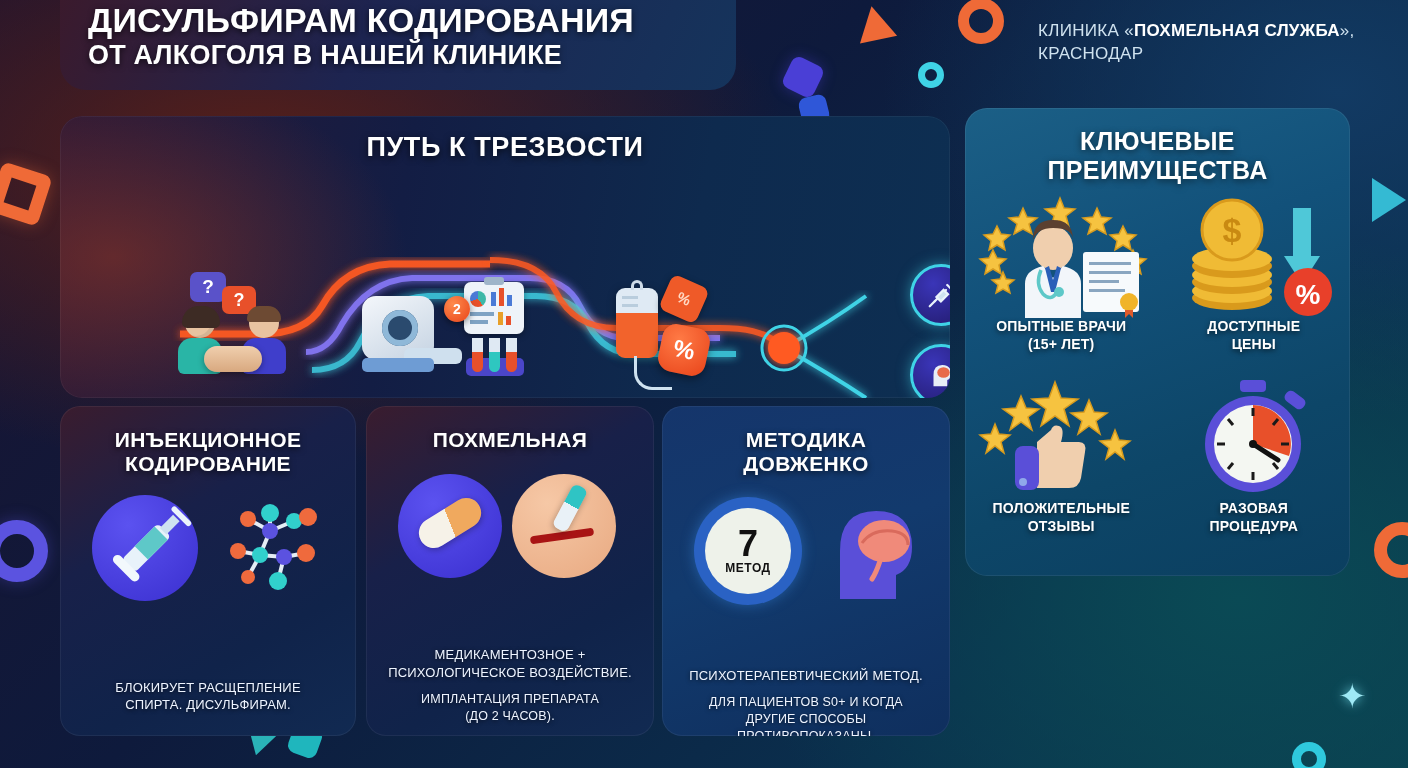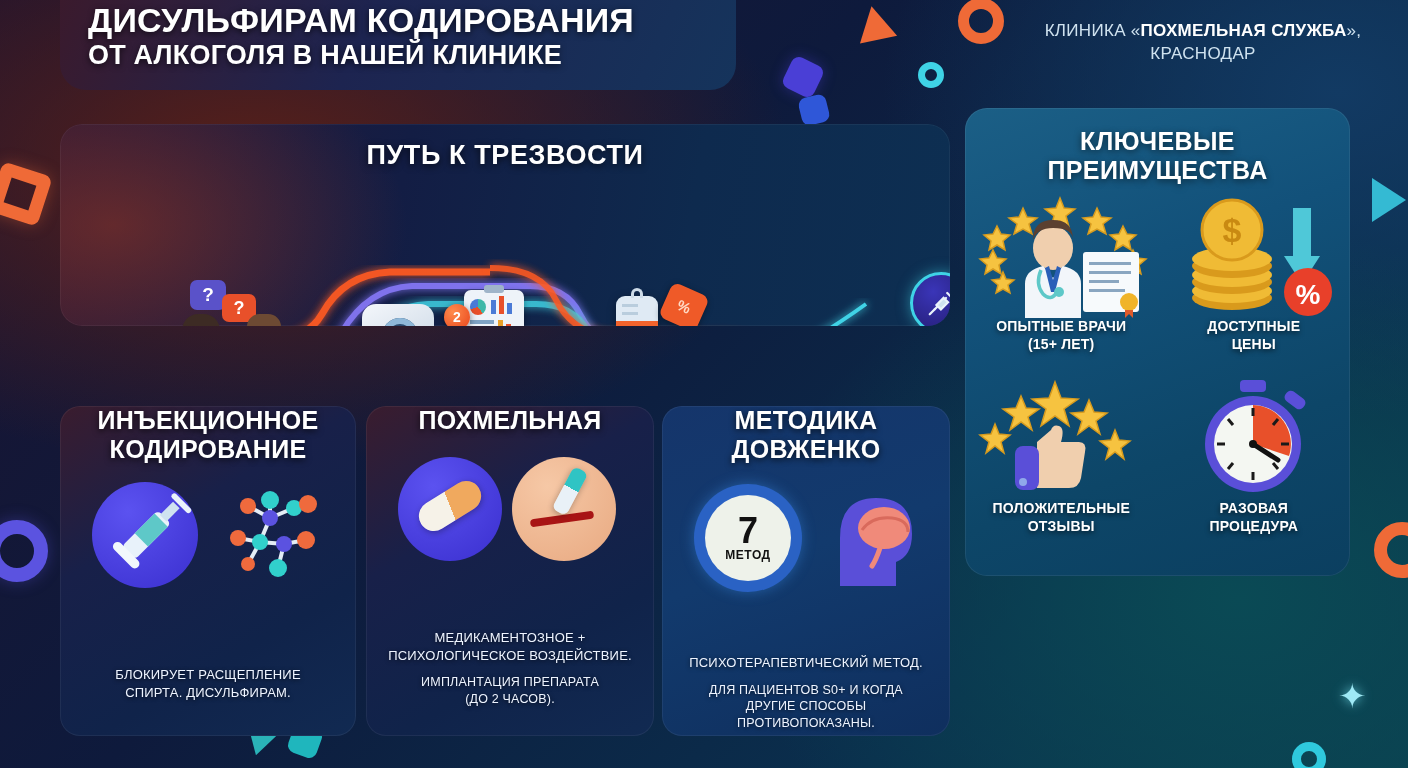--- a/index.html
+++ b/index.html
@@ -28,27 +28,27 @@
   .title-card {
     position:absolute; left:60px; top:-14px; width:676px; height:104px;
     background:linear-gradient(115deg,#3b1a2c 0%, #1d2450 45%, #15345c 100%);
     border-radius:0 0 26px 26px;
     padding:16px 0 0 28px;
   }
   .t1 { font-size:34px; font-weight:bold; color:#fff; letter-spacing:.2px;
         text-shadow:0 2px 6px rgba(0,0,0,.65); line-height:1.06; white-space:nowrap;}
   .t2 { font-size:27px; font-weight:bold; color:#fff; letter-spacing:.2px;
         text-shadow:0 2px 6px rgba(0,0,0,.65); line-height:1.1; margin-top:3px; white-space:nowrap;}
-  .brand { position:absolute; right:40px; top:20px; width:330px; text-align:center;
+  .brand { position:absolute; right:40px; top:20px; width:330px; 
            font-size:17px; color:#cfe2ef; line-height:1.35; letter-spacing:.3px;}
   .brand b { color:#fff; }
 
   
   .road {
-    position:absolute; left:60px; top:124px; width:890px; height:202px;
+    position:absolute; left:60px; top:116px; width:890px; height:282px;
     border-radius:22px;
     background:
       radial-gradient(420px 260px at 6% 50%, rgba(150,55,35,.55) 0%, rgba(150,55,35,0) 70%),
       linear-gradient(100deg,#2a1836 0%, #131d44 38%, #0e2a4e 70%, #0d2f52 100%);
     box-shadow:inset 0 0 0 1px rgba(255,255,255,.05);
     overflow:hidden;
   }
   .road-title { text-align:center; margin-top:16px; font-size:27px; font-weight:bold;
                 color:#fff; letter-spacing:.6px; text-shadow:0 2px 7px rgba(0,0,0,.7); }
   .badge { position:absolute; width:26px;height:26px;border-radius:50%;
@@ -57,21 +57,21 @@
            justify-content:center; box-shadow:0 2px 7px rgba(0,0,0,.5); }
 
   
   .card {
     position:absolute; top:406px; height:330px; border-radius:20px;
     background:linear-gradient(150deg,#3a1c2e 0%, #182049 35%, #10234a 70%, #112a52 100%);
     box-shadow:inset 0 0 0 1px rgba(255,255,255,.06);
     overflow:hidden;
   }
   .card.c3 { background:linear-gradient(160deg,#15356b 0%, #123a6d 45%, #0f2f5e 100%); }
-  .card-title { text-align:center; font-size:25px; font-weight:bold;
+  .card-title { text-align:center; margin-top:22px; font-size:21px; font-weight:bold;
                 color:#fff; line-height:1.16; letter-spacing:.3px;
                 text-shadow:0 2px 6px rgba(0,0,0,.7); }
   .card-art { position:relative; height:150px; margin-top:10px; }
   .card-text { text-align:center; font-size:13px; font-weight:normal; color:#eef4ff;
                line-height:1.35; letter-spacing:.2px; padding:0 14px;
                text-shadow:0 1px 4px rgba(0,0,0,.7); }
   .card-text.small { font-size:12.5px; margin-top:10px; }
 
   
   .benefits {

